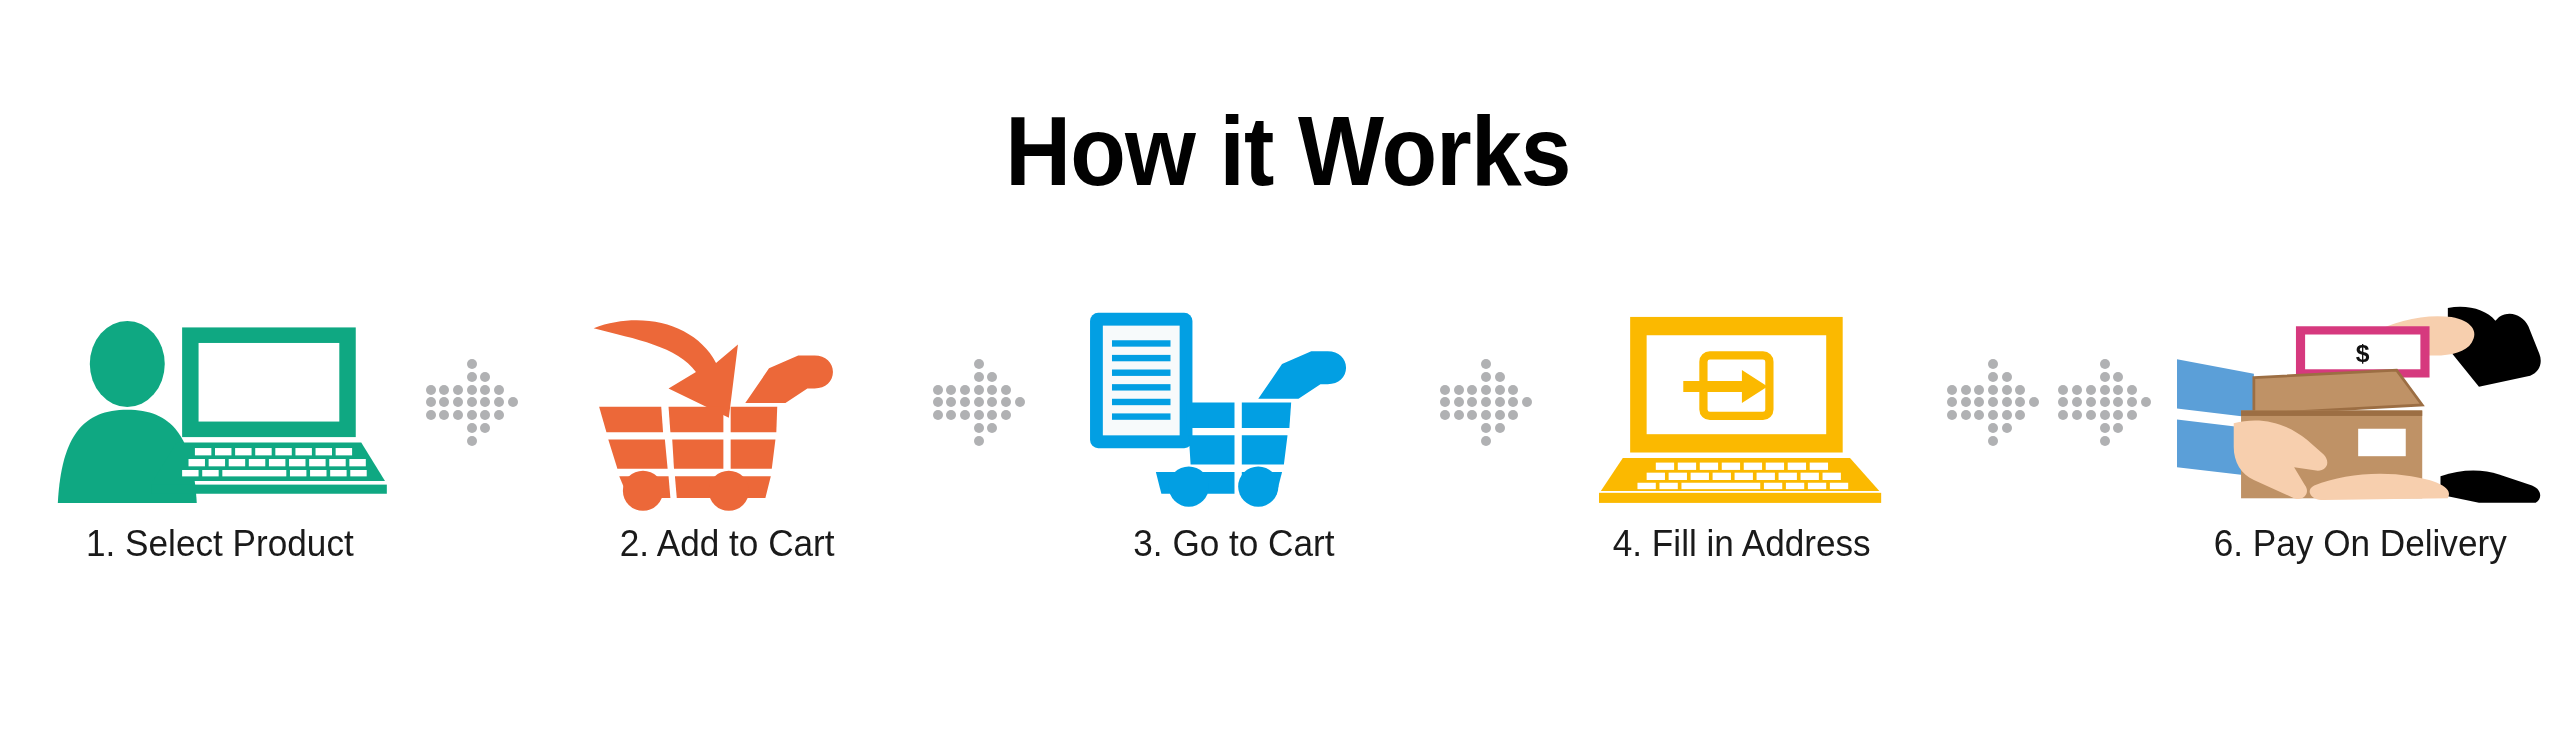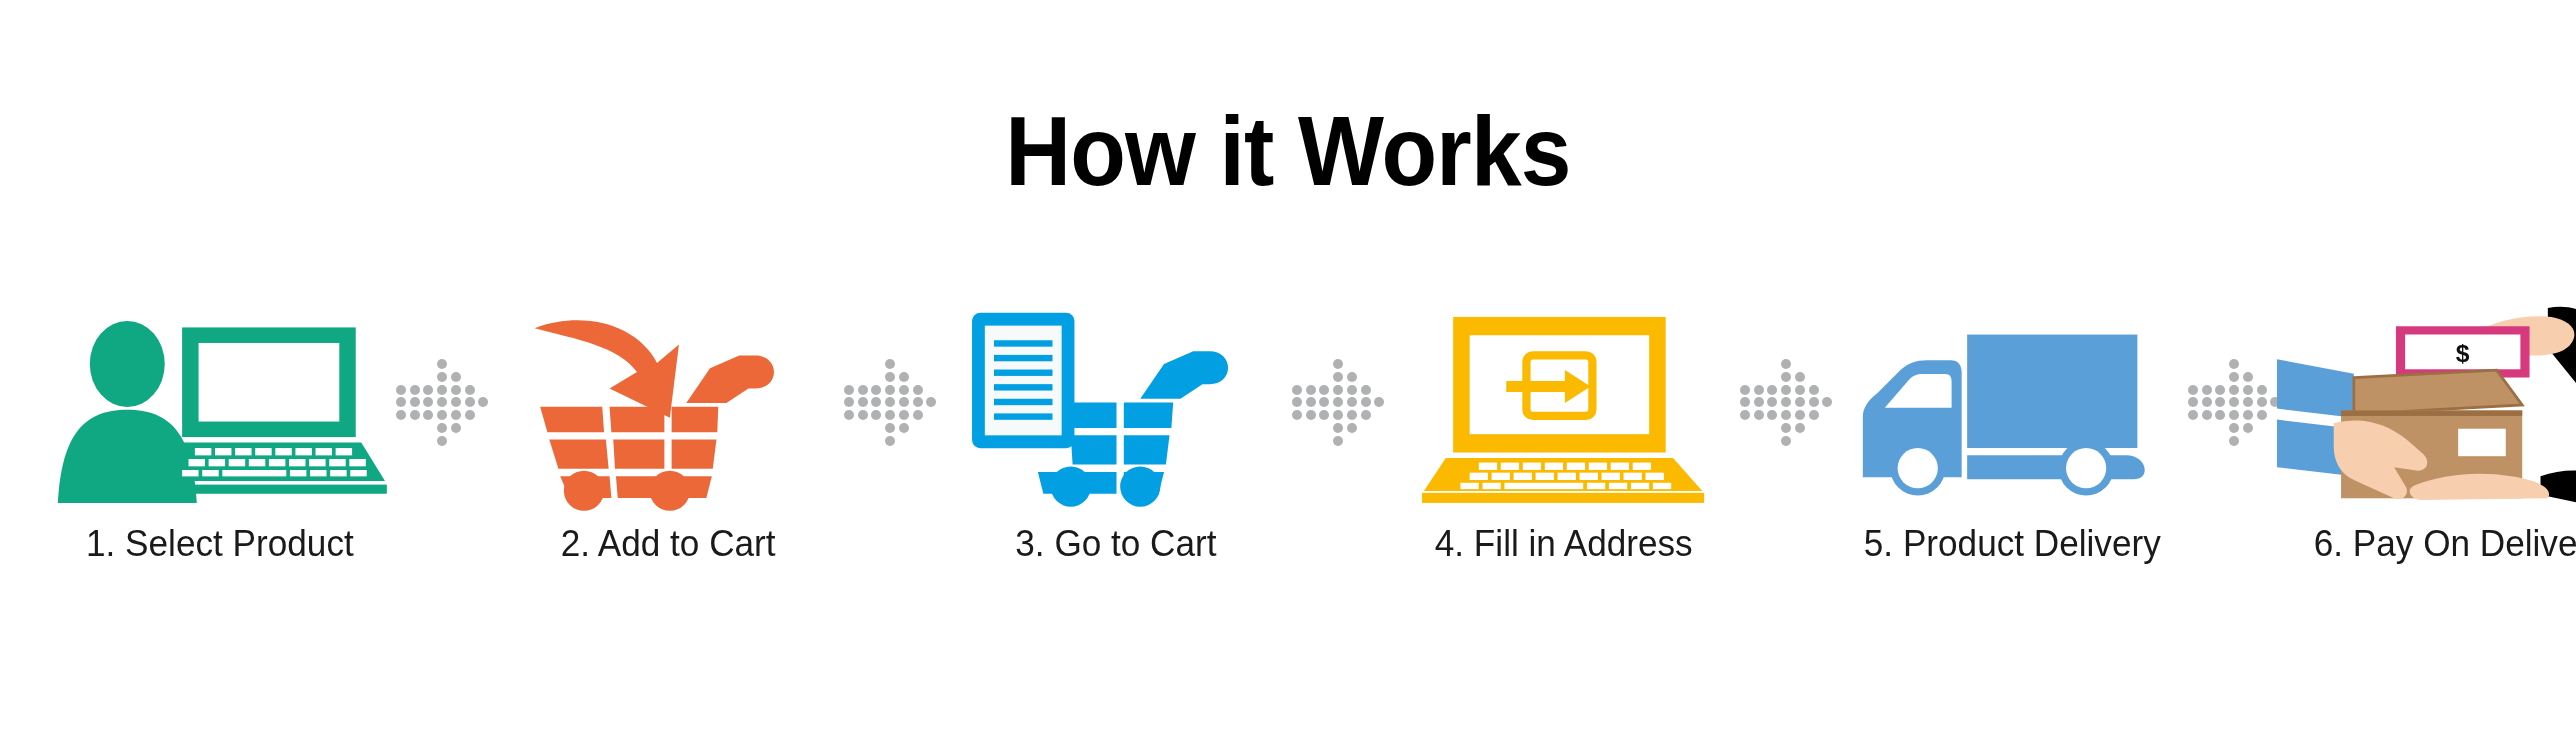--- a/index.html
+++ b/index.html
@@ -433,35 +433,20 @@
           </div>
         <div class="dot-row">
             <span class="dot blank"></span>
             <span class="dot blank"></span>
             <span class="dot blank"></span>
             <span class="dot"></span>
           </div>
       </div>
     </div>
 
-    <div class="step">
-      <div class="icon-area">
-        <svg width="302" height="174" viewBox="0 0 330 190">
-          <path d="M2 96 C2 86 8 78 18 70 L 44 44 C 52 37 60 34 72 34 L 98 34 C 106 34 110 39 110 47 L 110 162 L 2 162 Z" fill="#5B9FD8"></path>
-          <path d="M26 86 L52 56 C56 51 61 49 68 49 L92 49 C97 49 99 52 99 57 L99 86 Z" fill="#ffffff"></path>
-          <rect x="116" y="6" width="186" height="124" fill="#5B9FD8"></rect>
-          <path d="M116 138 L290 138 C302 138 310 146 310 154 C310 160 306 164 298 164 L116 164 Z" fill="#5B9FD8"></path>
-          <circle cx="62" cy="152" r="30" fill="#5B9FD8"></circle>
-          <circle cx="62" cy="152" r="22" fill="#ffffff"></circle>
-          <circle cx="246" cy="152" r="30" fill="#5B9FD8"></circle>
-          <circle cx="246" cy="152" r="22" fill="#ffffff"></circle>
-        </svg>
-      </div>
-      <div class="step-label">5. Product Delivery</div>
-    </div>
 
     <div class="sep">
       <div class="sep-wrap">
         <div class="dot-row">
             <span class="dot blank"></span>
             <span class="dot blank"></span>
             <span class="dot blank"></span>
             <span class="dot"></span>
           </div>
         <div class="dot-row">

